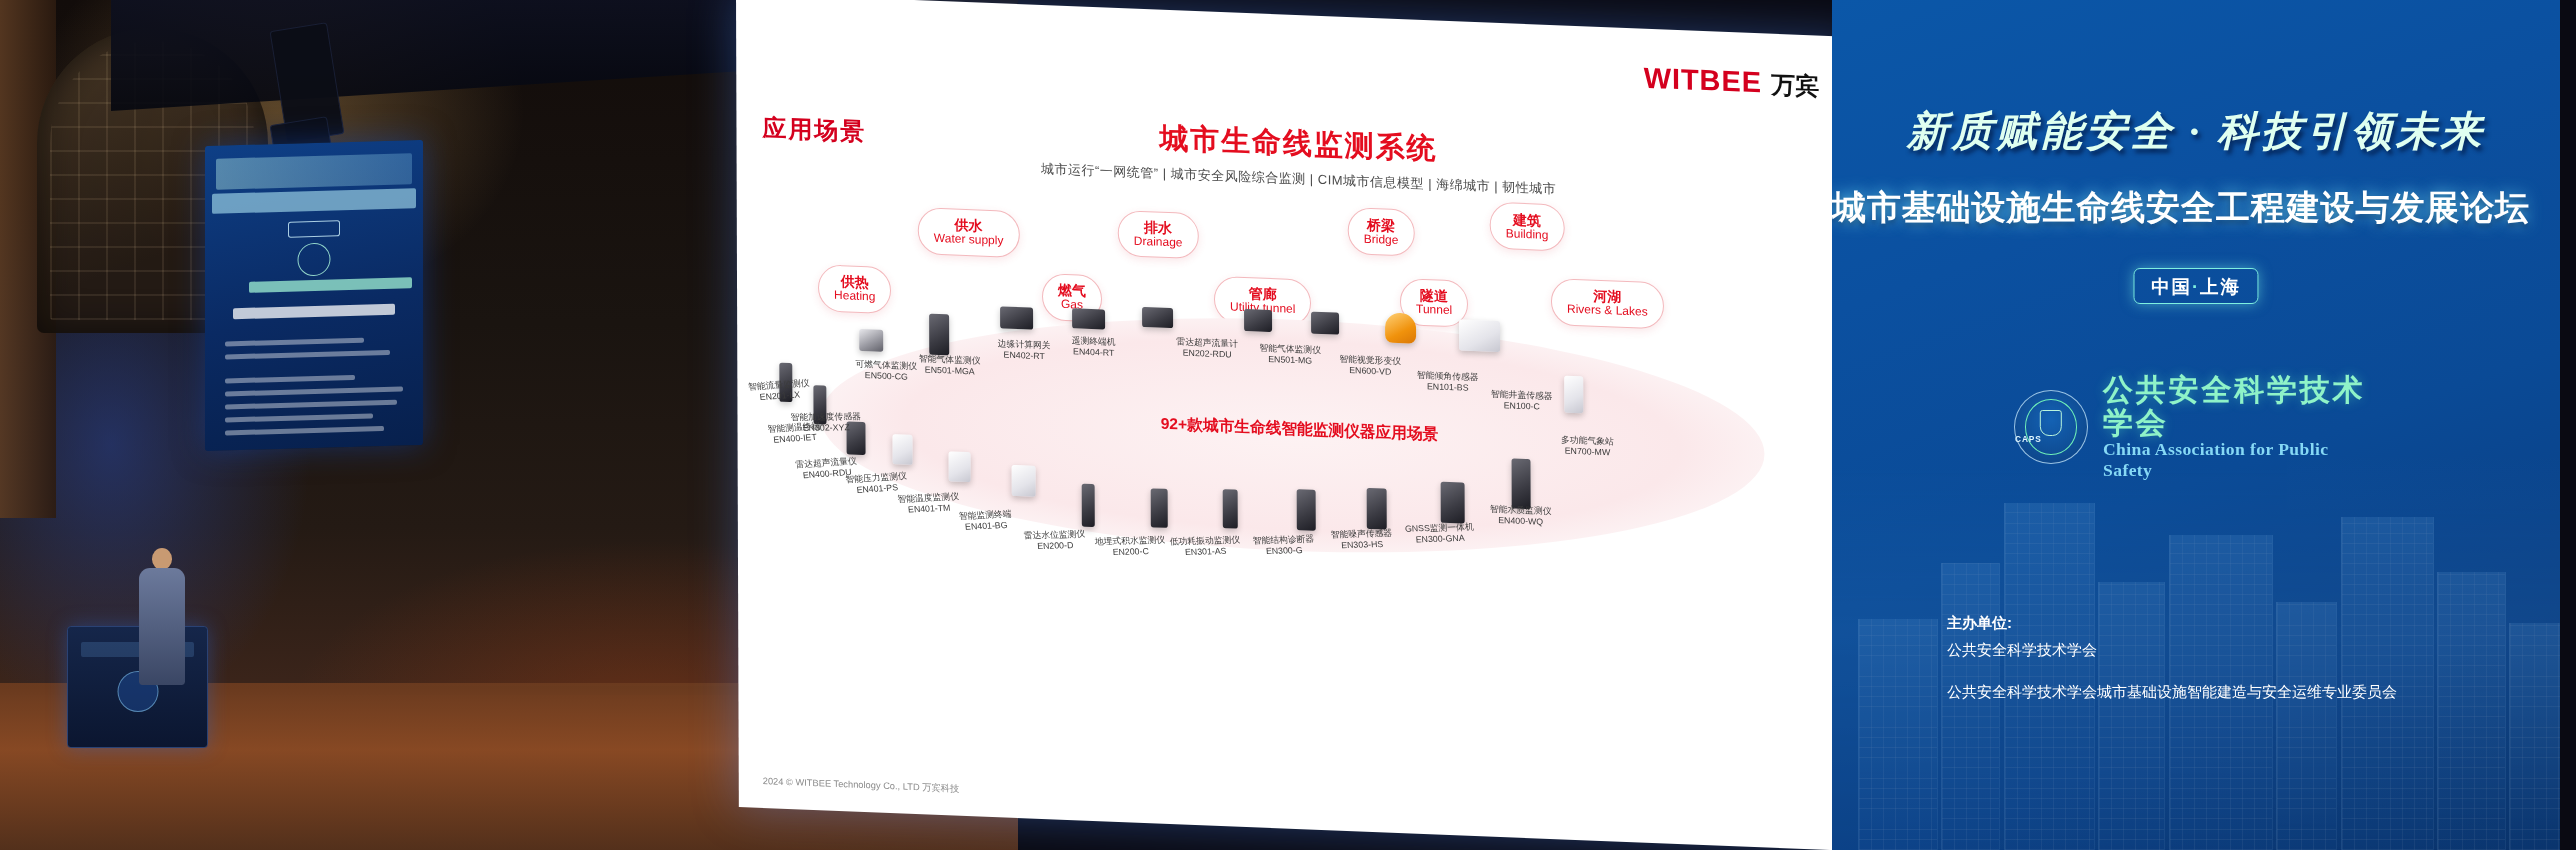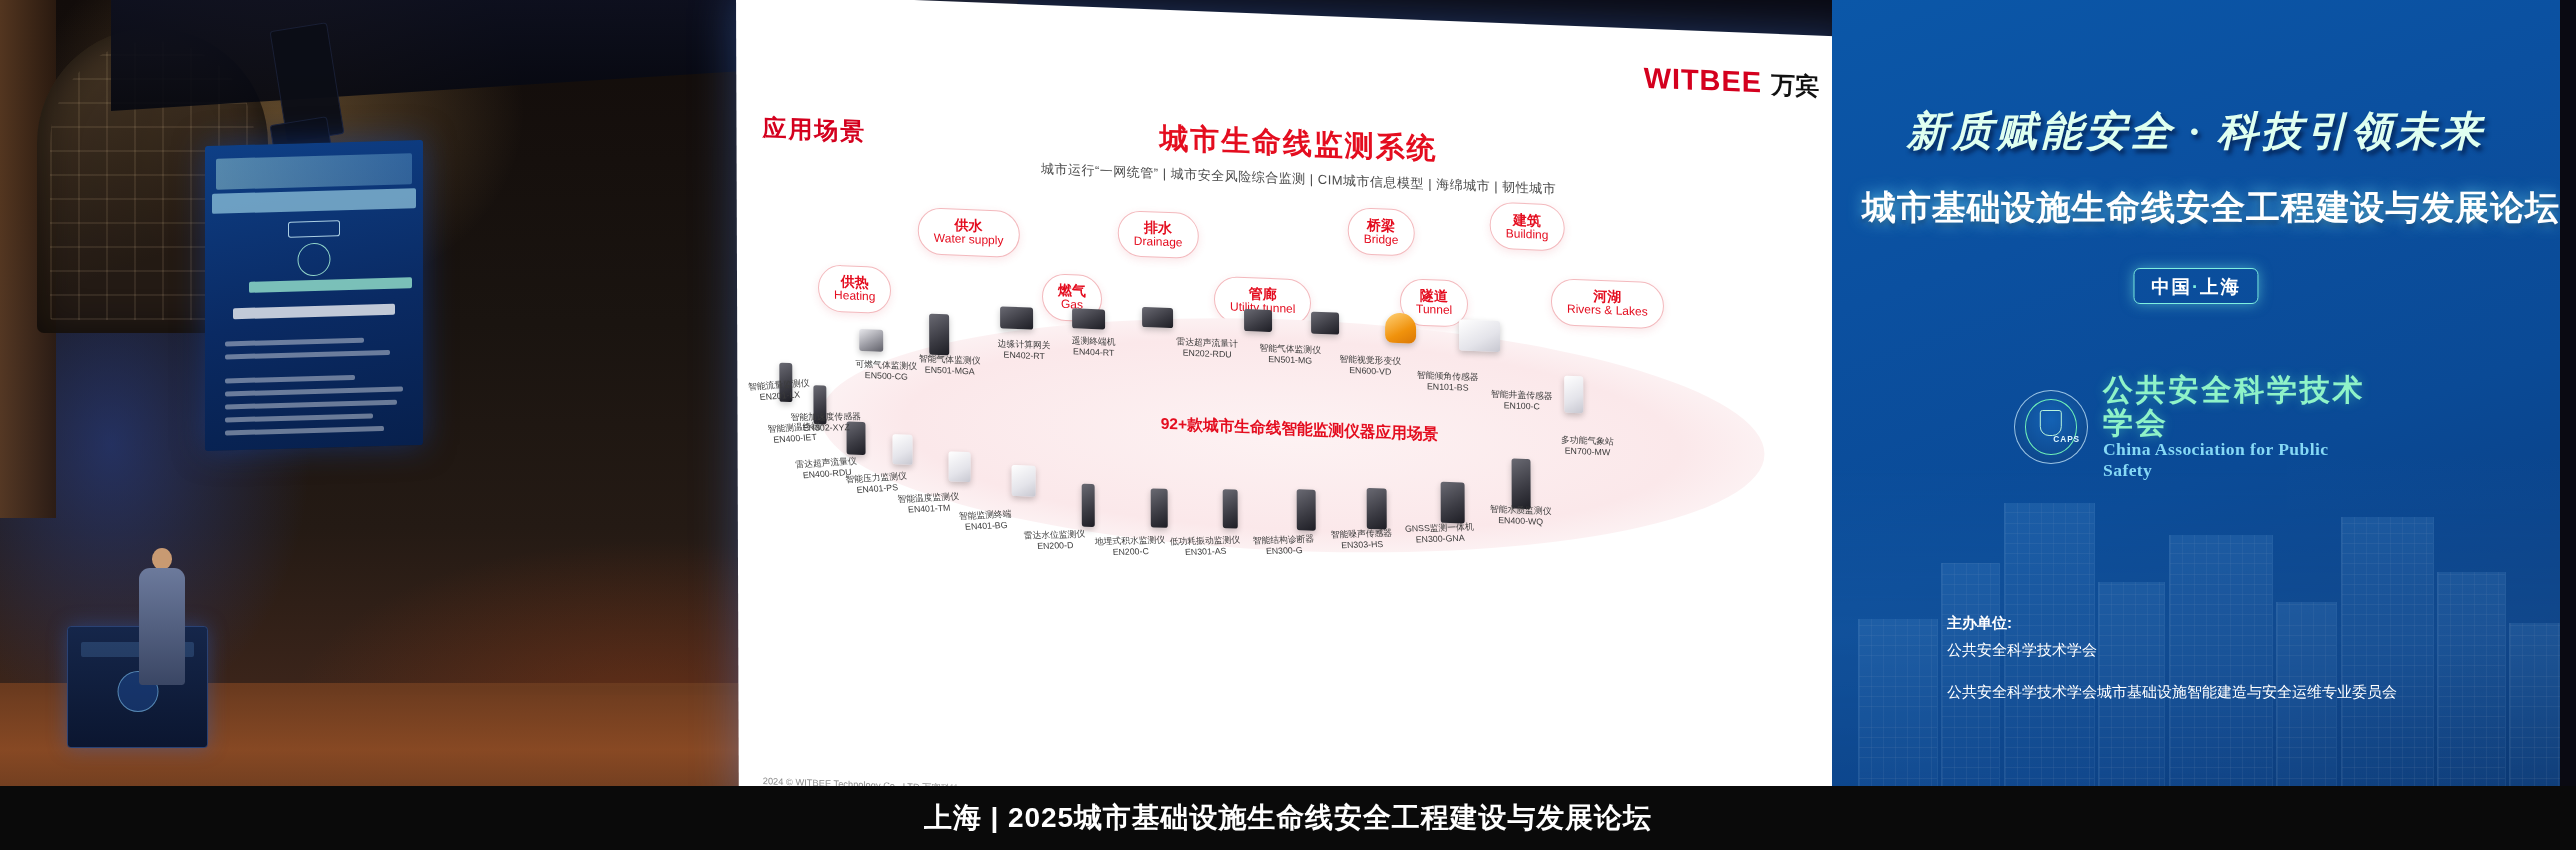--- a/index.html
+++ b/index.html
@@ -85,33 +85,33 @@
     background:
       linear-gradient(180deg,rgba(255,255,255,0) 0%,rgba(120,200,255,.22) 45%,rgba(120,200,255,.06) 100%);}
   .bld{position:absolute;bottom:0;background:linear-gradient(180deg,rgba(140,205,255,.42),rgba(40,110,200,.14));
     border-left:0.9px solid rgba(180,225,255,.35);border-right:0.9px solid rgba(180,225,255,.22);}
   .bld:after{content:"";position:absolute;inset:0;
     background:repeating-linear-gradient(0deg,rgba(255,255,255,.20) 0 0.9px,rgba(0,0,0,0) 0.9px 10.2px),
                repeating-linear-gradient(90deg,rgba(255,255,255,.18) 0 0.9px,rgba(0,0,0,0) 0.9px 12px);}
   .calli{position:absolute;left:0;right:0;top:104px;text-align:center;
     color:#dffff0;font-size:41px;font-weight:bold;font-style:italic;letter-spacing:3.7px;
     font-family:"Liberation Serif",serif;text-shadow:2.8px 3.7px 4.6px rgba(0,20,60,.72);}
-  .bigtitle{position:absolute;left:0;right:0;top:185px;text-align:right;
+  .bigtitle{position:absolute;left:0;right:0;top:185px;text-align:left;
     color:#ffffff;font-size:34px;font-weight:bold;letter-spacing:0.9px;
     text-shadow:0 0 15px rgba(120,230,255,.85),0 2.8px 5.6px rgba(0,25,70,.7);}
   .cn-badge{position:absolute;left:50%;top:268px;transform:translateX(-50%);
     border:1.9px solid #7ef0e0;border-radius:6.5px;padding:4.6px 16.7px;color:#fff;font-size:18.5px;font-weight:bold;letter-spacing:1.9px;
     box-shadow:0 0 13px rgba(120,240,230,.5);}
   .cn-badge .dot{color:#7ef0e0;}
   .assoc{position:absolute;left:50%;top:373px;transform:translateX(-50%);display:flex;align-items:center;gap:15px;}
   .caps{width:72px;height:72px;border-radius:50%;border:1.9px solid rgba(200,235,255,.75);
     background:radial-gradient(circle at 50% 40%,#1462b4,#0b3f80);position:relative;flex:0 0 auto;}
   .caps:before{content:"";position:absolute;left:10.2px;top:8.3px;right:10.2px;bottom:8.3px;border-radius:50%;
     border:1.9px solid #6ff0b8;}
-  .caps .capstxt{position:absolute;left:0;right:7px;top:43px;text-align:right;color:#dff7ff;font-size:8.3px;font-weight:bold;letter-spacing:0.9px;}
+  .caps .capstxt{position:absolute;left:0;right:0;top:43px;text-align:left;color:#dff7ff;font-size:8.3px;font-weight:bold;letter-spacing:0.9px;}
   .caps .shield{position:absolute;left:50%;top:18.5px;transform:translateX(-50%);width:20.4px;height:24px;
     border:1.9px solid #baf5dd;border-radius:2.8px 2.8px 9.3px 9.3px;}
   .assoc-txt .a1{color:#8ff3c8;font-size:30px;font-weight:bold;letter-spacing:2.8px;line-height:1.1;
     text-shadow:0 0 11px rgba(100,255,200,.4);}
   .assoc-txt .a2{color:#86d9f5;font-size:17.6px;font-weight:bold;letter-spacing:0.4px;font-family:Liberation Serif, serif;}
   .dateline{position:absolute;left:0;right:0;top:488px;text-align:center;color:#fff;font-size:25px;font-weight:bold;letter-spacing:0.9px;}
   .orgblock{position:absolute;left:115px;top:574px;right:18.5px;color:#fff;}
   .orgblock .hd{font-size:15px;font-weight:bold;margin-bottom:5.6px;margin-top:40px;}
   .orgblock .ln{font-size:15px;margin-bottom:4.6px;line-height:1.45;}
   .orgblock .gap{height:15.7px;}
@@ -372,18 +372,15 @@
 
 
     <div class="orgblock">
       <div class="hd">主办单位:</div>
       <div class="ln">公共安全科学技术学会</div>
       <div class="gap"></div>
       <div class="ln">公共安全科学技术学会城市基础设施智能建造与安全运维专业委员会</div>
     </div>
   </div>
 
-  <div class="caption">
-    <span>上海 | 2025城市基础设施生命线安全工程建设与发展论坛</span>
-  </div>
 
 </div>
 
 
 </body></html>

